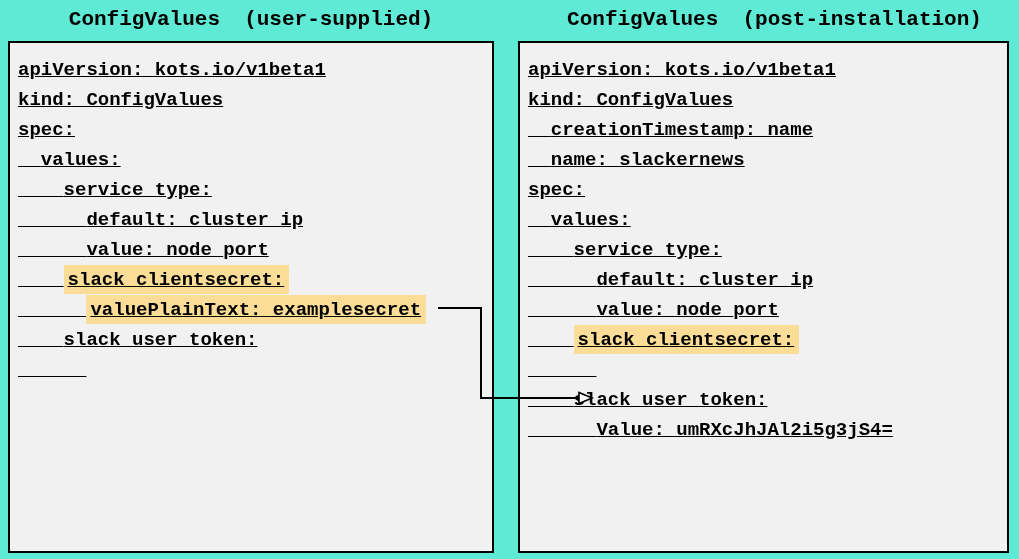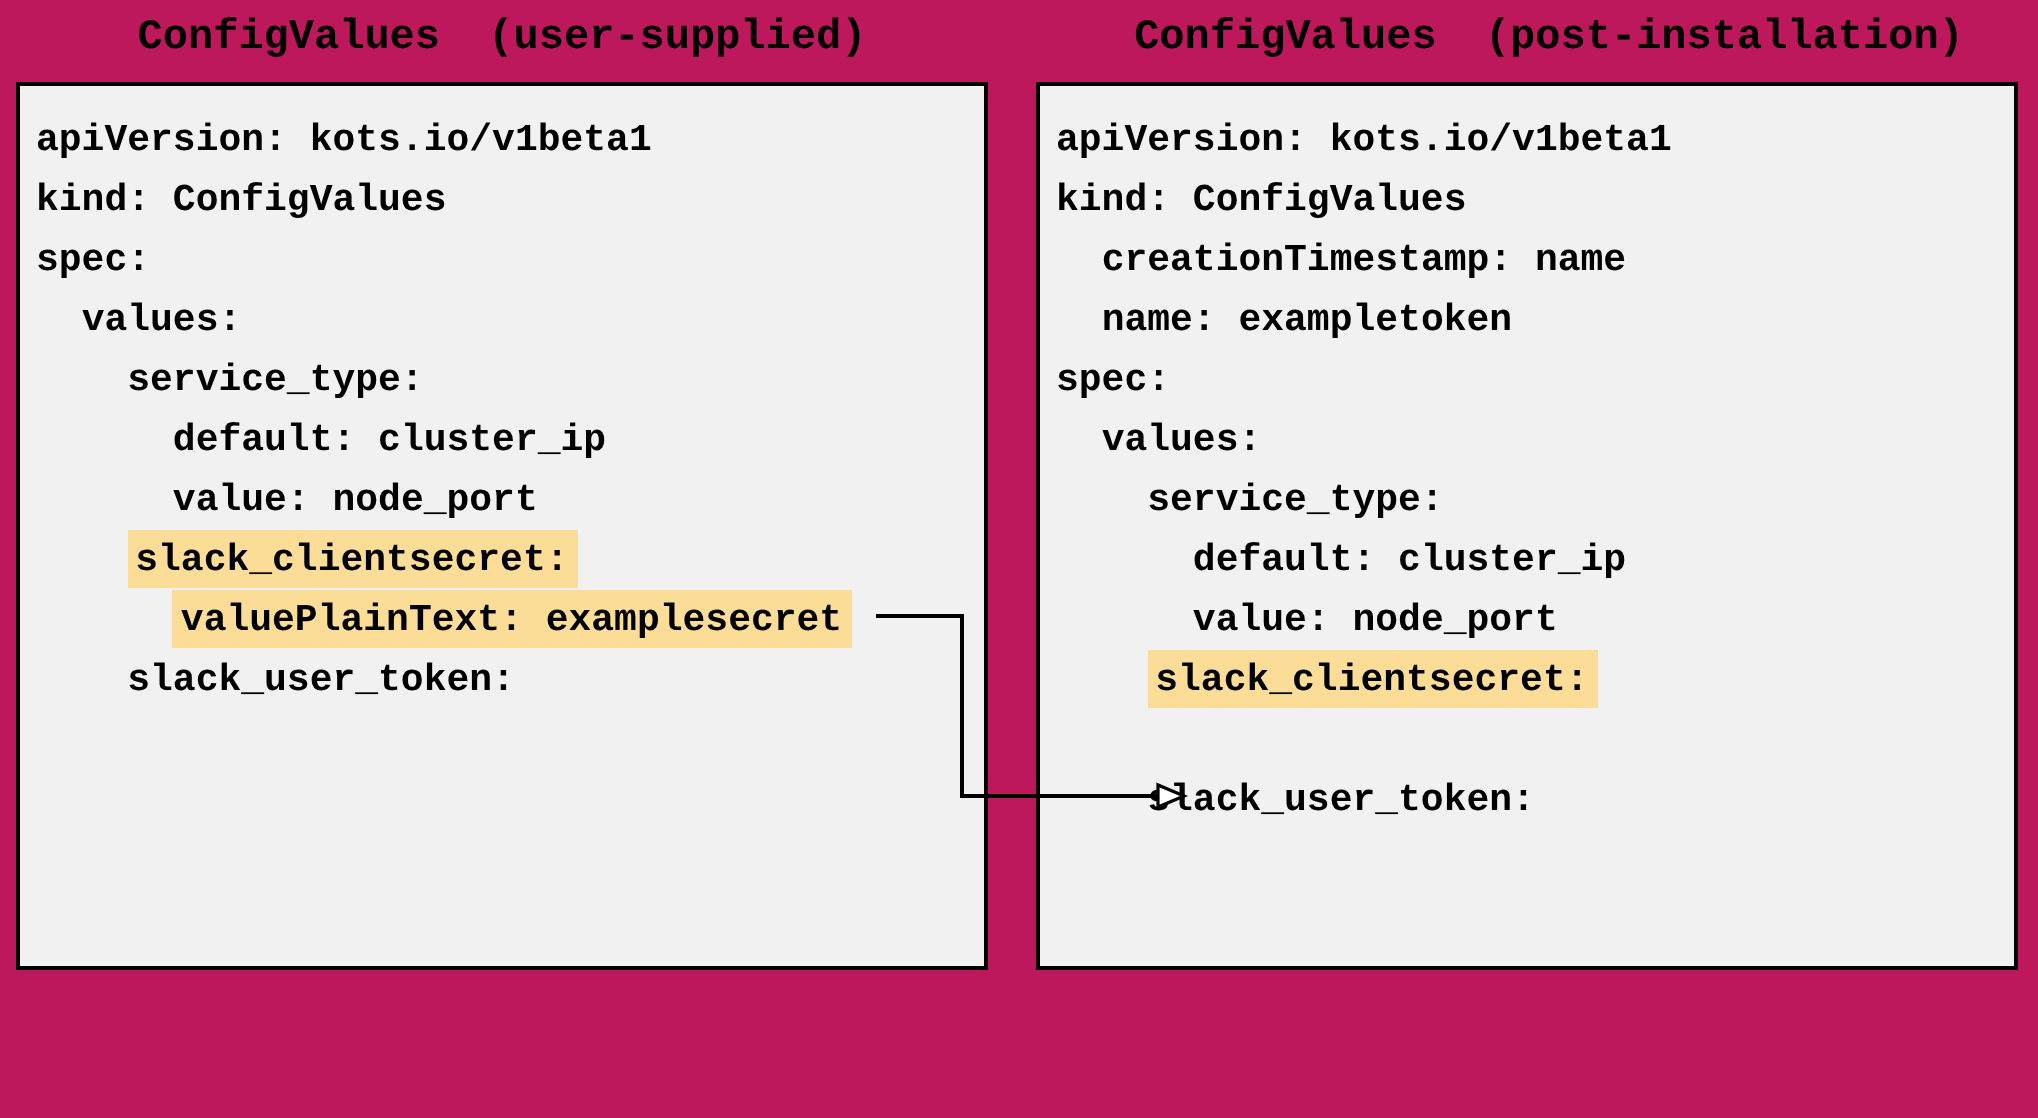--- a/index.html
+++ b/index.html
@@ -8,44 +8,45 @@
     --panel-border: #000000;
     --text: #000000;
     --arrow: #000000;
   }
   * { box-sizing: border-box; }
   html, body { margin: 0; padding: 0; background: #ffffff; }
   .stage {
     position: relative;
     width: 1019px;
     height: 559px;
-    background: #be185d;
+    background: #5eead4;
     overflow: hidden;
     font-family: "Liberation Mono", "DejaVu Sans Mono", monospace;
     color: var(--text);
   }
   .panel-title {
     position: absolute;
     top: 2px;
     height: 36px;
     line-height: 36px;
     text-align: center;
     font-size: 21px;
     font-weight: bold;
     word-spacing: 0.55em;
     white-space: pre;
   }
   .panel-title.left  { left: 8px;   width: 486px; }
   .panel-title.right { left: 529px; width: 491px; }
   .panel {
     position: absolute;
     top: 41px;
-    height: 444px;
+    height: 512px;
     background: var(--panel-bg);
     border: 2px solid var(--panel-border);
+    text-decoration: underline;
   }
   .panel.left  { left: 8px;   width: 486px; }
   .panel.right { left: 518px; width: 491px; }
   .code {
     padding: 12px 4px 0 8px;
   }
   .yaml-line {
     height: 30px;
     line-height: 30px;
     font-size: 19px;
@@ -88,30 +89,30 @@
         <div class="yaml-line"><span>    </span><span>slack_user_token:</span></div>
         <div class="yaml-line"><span>      </span></div>
       </div>
   </div>
 
   <div class="panel right">
     <div class="code">
         <div class="yaml-line"><span></span><span>apiVersion: kots.io/v1beta1</span></div>
         <div class="yaml-line"><span></span><span>kind: ConfigValues</span></div>
         <div class="yaml-line"><span>  </span><span>creationTimestamp: name</span></div>
-        <div class="yaml-line"><span>  </span><span>name: exampletoken</span></div>
+        <div class="yaml-line"><span>  </span><span>name: slackernews</span></div>
         <div class="yaml-line"><span></span><span>spec:</span></div>
         <div class="yaml-line"><span>  </span><span>values:</span></div>
         <div class="yaml-line"><span>    </span><span>service_type:</span></div>
         <div class="yaml-line"><span>      </span><span>default: cluster_ip</span></div>
         <div class="yaml-line"><span>      </span><span>value: node_port</span></div>
         <div class="yaml-line"><span>    </span><span class="hl">slack_clientsecret:</span></div>
         <div class="yaml-line"><span>      </span></div>
         <div class="yaml-line"><span>    </span><span>slack_user_token:</span></div>
-        <div class="yaml-line"><span>      </span></div>
+        <div class="yaml-line"><span>      </span><span>Value: umRXcJhJAl2i5g3jS4=</span></div>
       </div>
   </div>
 
   <svg class="arrow-layer" viewBox="0 0 1019 559" xmlns="http://www.w3.org/2000/svg">
     <polyline points="438,308 481,308 481,398 579,398" fill="none" stroke="var(--arrow)" stroke-width="2"></polyline>
     <polygon points="592,398 579,392.5 579,403.5" fill="#ffffff" stroke="var(--arrow)" stroke-width="1.6"></polygon>
   </svg>
 
 </div>
 

